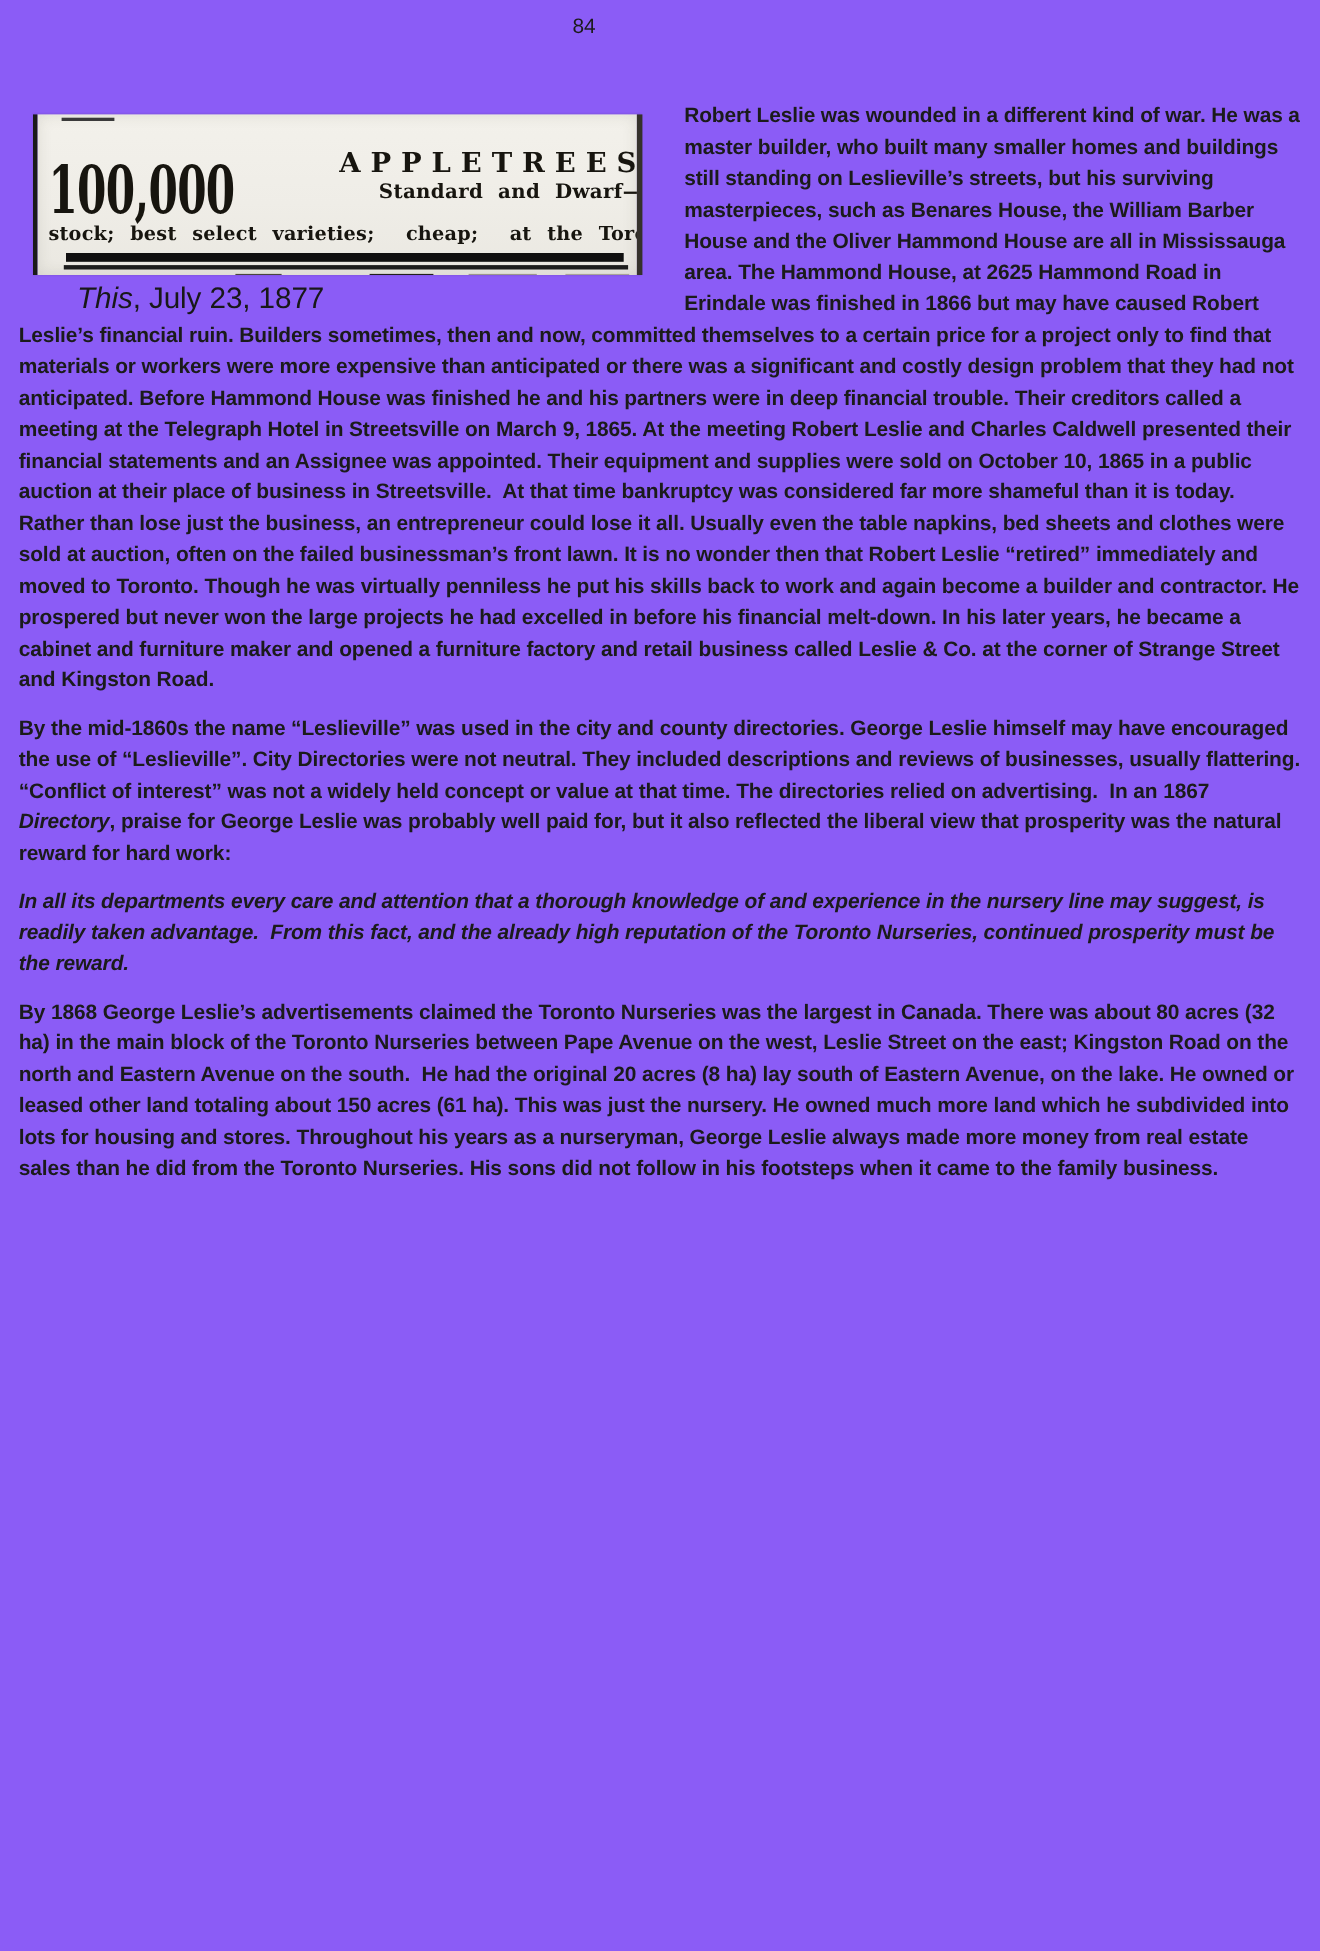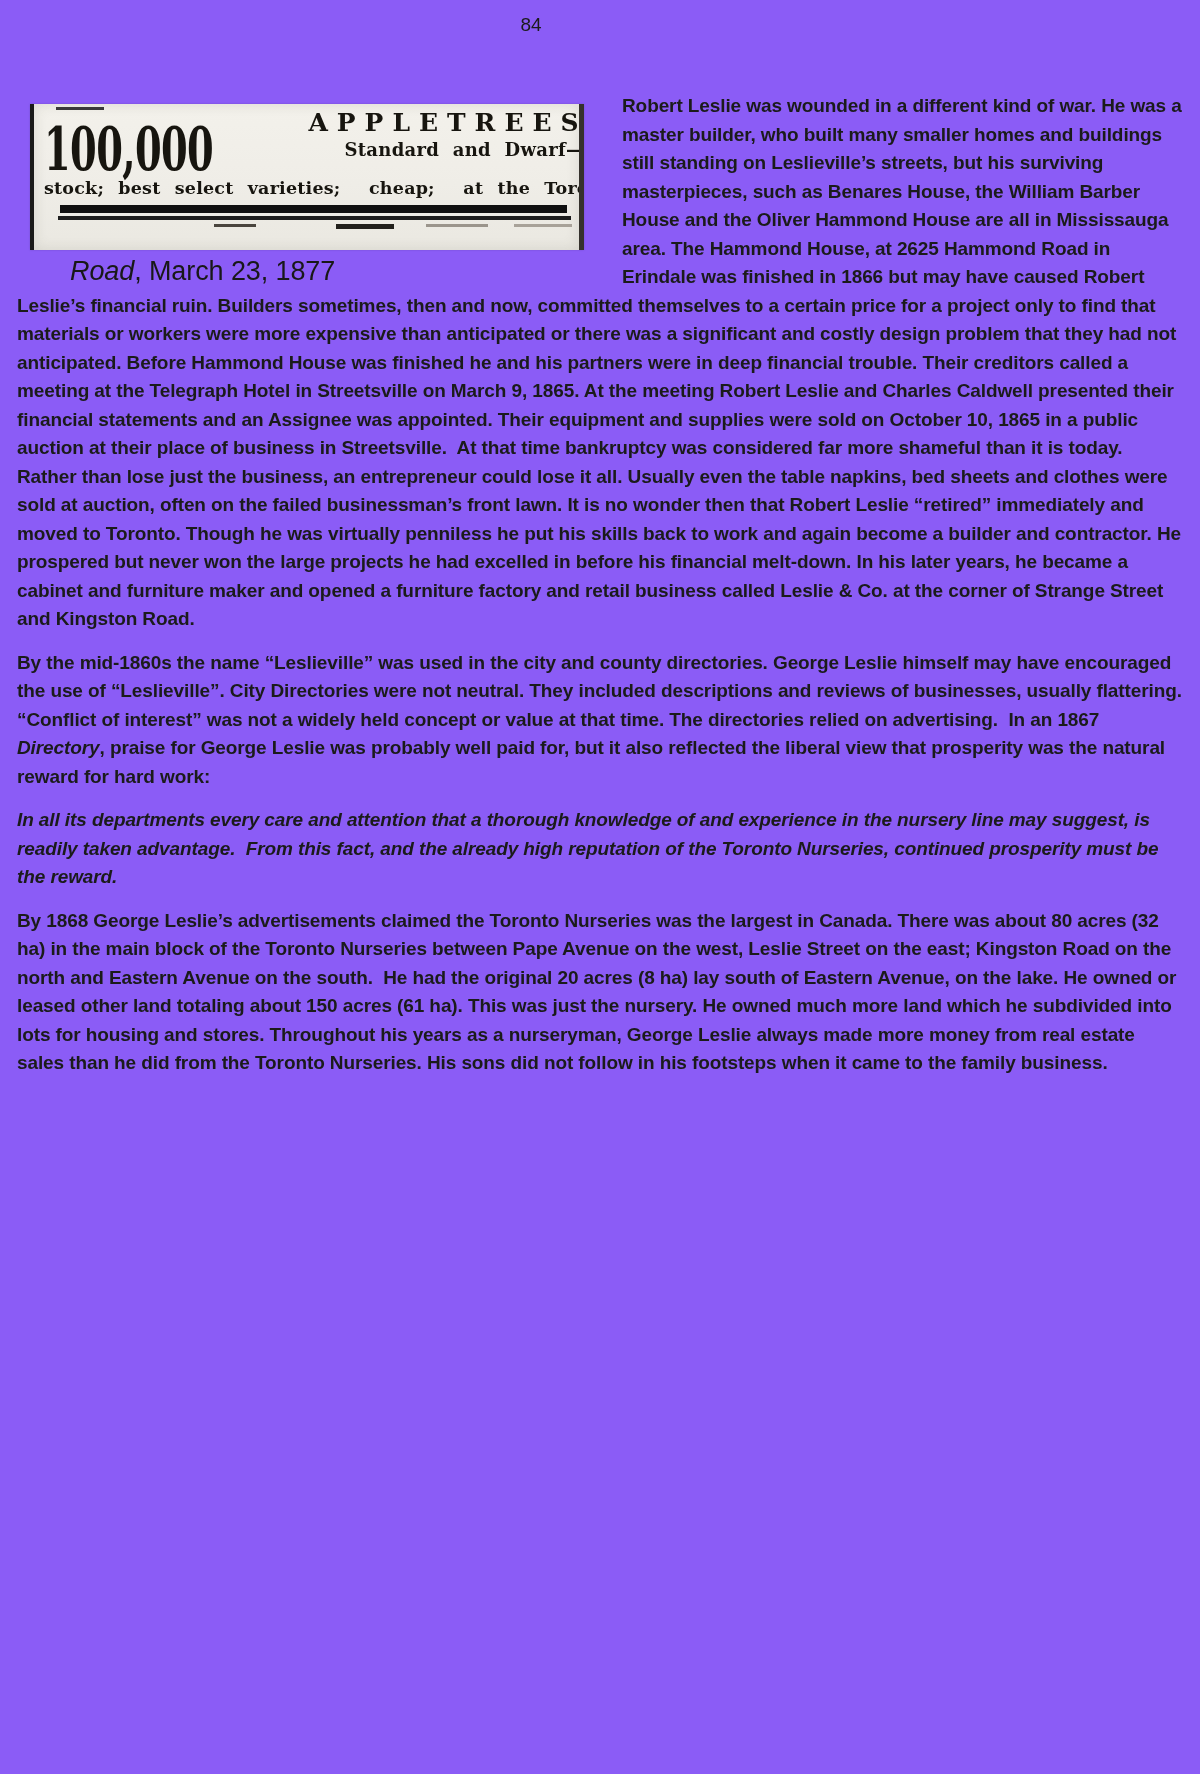--- a/index.html
+++ b/index.html
@@ -44,21 +44,21 @@
     padding: 4px 6px 0 10px;
     overflow: hidden;
     font-family: "DejaVu Serif", serif;
     font-weight: bold;
     color: #17150f;
   }
   .clipping::before {
     content: ""; position: absolute; top: 3px; left: 22px;
     width: 48px; height: 3px; background: #3a3a3a;
   }
-  .clip-row1 { display: flex; align-items: flex-start; }
+  .clip-row1 { display: flex; align-items: flex-start; margin-top: 25px; }
   .clip-number {
     flex: 0 0 165px;
     font-size: 60px;
     line-height: 54px;
     margin-top: 14px;
     letter-spacing: -1px;
     transform: scaleX(0.64);
     transform-origin: 0 50%;
     white-space: nowrap;
   }
@@ -132,21 +132,21 @@
         <div class="clip-bar bar1"></div>
         <div class="clip-bar bar2"></div>
         <div class="clip-smudges">
             <i></i>
             <i></i>
             <i></i>
             <i></i>
           </div>
       </div>
       <div class="caption">
-        <span class="caption-source">Road</span><span>, March 23, 1877</span>
+        <span class="caption-source">This</span><span>, July 23, 1877</span>
       </div>
     </div>
 
     <p class="body-para">Robert Leslie was wounded in a different kind of war. He was a master builder, who built many smaller homes and buildings still standing on Leslieville’s streets, but his surviving masterpieces, such as Benares House, the William Barber House and the Oliver Hammond House are all in Mississauga area. The Hammond House, at 2625 Hammond Road in Erindale was finished in 1866 but may have caused Robert Leslie’s financial ruin. Builders sometimes, then and now, committed themselves to a certain price for a project only to find that materials or workers were more expensive than anticipated or there was a significant and costly design problem that they had not anticipated. Before Hammond House was finished he and his partners were in deep financial trouble. Their creditors called a meeting at the Telegraph Hotel in Streetsville on March 9, 1865. At the meeting Robert Leslie and Charles Caldwell presented their financial statements and an Assignee was appointed. Their equipment and supplies were sold on October 10, 1865 in a public auction at their place of business in Streetsville.  At that time bankruptcy was considered far more shameful than it is today. Rather than lose just the business, an entrepreneur could lose it all. Usually even the table napkins, bed sheets and clothes were sold at auction, often on the failed businessman’s front lawn. It is no wonder then that Robert Leslie “retired” immediately and moved to Toronto. Though he was virtually penniless he put his skills back to work and again become a builder and contractor. He prospered but never won the large projects he had excelled in before his financial melt-down. In his later years, he became a cabinet and furniture maker and opened a furniture factory and retail business called Leslie &amp; Co. at the corner of Strange Street and Kingston Road.</p>
 
     <p class="body-para"><span>By the mid-1860s the name “Leslieville” was used in the city and county directories. George Leslie himself may have encouraged the use of “Leslieville”. City Directories were not neutral. They included descriptions and reviews of businesses, usually flattering. “Conflict of interest” was not a widely held concept or value at that time. The directories relied on advertising.  In an 1867 </span><span style="font-style: italic;">Directory</span><span>, praise for George Leslie was probably well paid for, but it also reflected the liberal view that prosperity was the natural reward for hard work:</span></p>
 
     <p class="body-para italic-para">In all its departments every care and attention that a thorough knowledge of and experience in the nursery line may suggest, is readily taken advantage.  From this fact, and the already high reputation of the Toronto Nurseries, continued prosperity must be the reward.</p>
 
     <p class="body-para">By 1868 George Leslie’s advertisements claimed the Toronto Nurseries was the largest in Canada. There was about 80 acres (32 ha) in the main block of the Toronto Nurseries between Pape Avenue on the west, Leslie Street on the east; Kingston Road on the north and Eastern Avenue on the south.  He had the original 20 acres (8 ha) lay south of Eastern Avenue, on the lake. He owned or leased other land totaling about 150 acres (61 ha). This was just the nursery. He owned much more land which he subdivided into lots for housing and stores. Throughout his years as a nurseryman, George Leslie always made more money from real estate sales than he did from the Toronto Nurseries. His sons did not follow in his footsteps when it came to the family business.</p>

